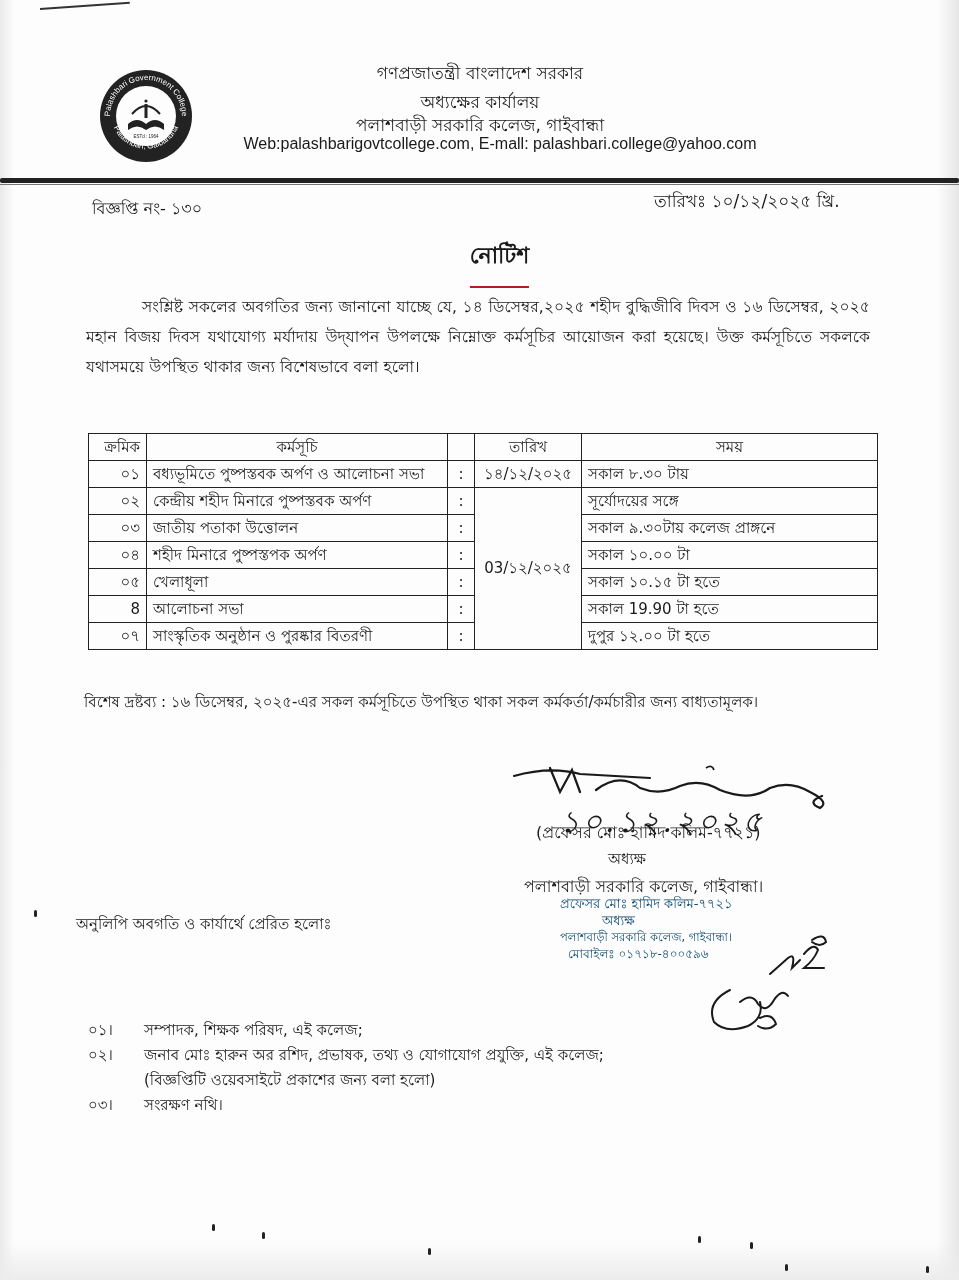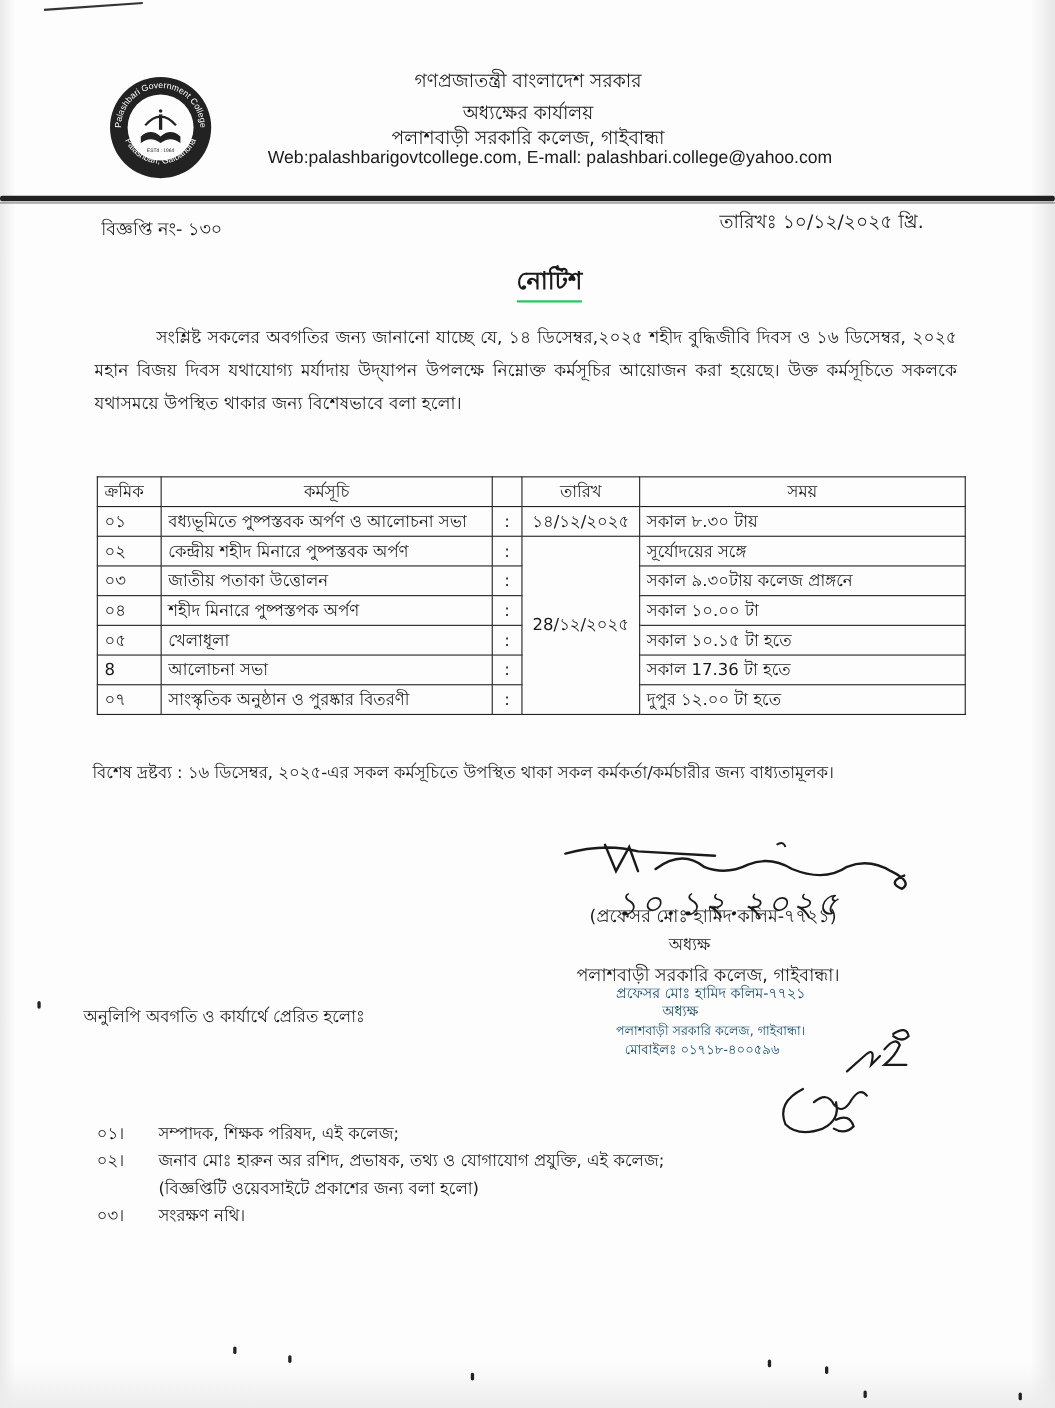--- a/index.html
+++ b/index.html
@@ -22,33 +22,33 @@
   .hdr-1 { top: 60px; font-size: 17px; left: 160px; width: 640px; }
   .hdr-2 { top: 89px; font-size: 17px; left: 160px; width: 640px; }
   .hdr-3 { top: 112px; font-size: 17px; left: 160px; width: 640px; }
   .hdr-web { top: 135px; font-size: 16px; left: 160px; width: 680px; font-family: "Liberation Sans", sans-serif; }
   .rule { left: 0; top: 178px; width: 959px; height: 5px; background: #222; border-radius: 2px; }
   .rule2 { left: 0; top: 184px; width: 959px; height: 1px; background: #777; }
 
   .notice-no { left: 92px; top: 196px; font-size: 16px; }
   .notice-date { left: 654px; top: 188px; font-size: 17px; }
   .title { left: 0; width: 959px; top: 238px; text-align: center; font-size: 22px; font-weight: bold; }
-  .title span { border-bottom: 2px solid #22c55e; padding-bottom: 4px; margin-left: 40px; }
+  .title span { border-bottom: 2px solid #b91c1c; padding-bottom: 18px; margin-left: 40px; }
 
   .para { left: 86px; top: 292px; width: 784px; font-size: 15.5px; line-height: 30px; text-align: justify; text-indent: 56px; letter-spacing: 0.1px; }
 
   
   table.sched {
     position: absolute; left: 88px; top: 433px; width: 790px;
     border-collapse: collapse; font-size: 15px;
   }
   table.sched td, table.sched th {
     border: 1.5px solid #222; height: 26px; padding: 0 6px; font-weight: normal;
   }
-  .c-sl { width: 45px; text-align: left; }
+  .c-sl { width: 45px; text-align: right; }
   .c-prog { width: 288px; text-align: left; }
   .c-colon { width: 14px; text-align: center; }
   .c-date { width: 94px; text-align: center; }
   .c-time { text-align: left; }
   th.c-time { text-align: center; }
 
   .special { left: 84px; top: 690px; font-size: 15px; }
 
   
   .sig { left: 510px; top: 762px; width: 330px; height: 60px; }
@@ -124,21 +124,21 @@
       <td class="c-sl">০১</td>
       <td class="c-prog">বধ্যভূমিতে পুষ্পস্তবক অর্পণ ও আলোচনা সভা</td>
       <td class="c-colon">:</td>
       <td class="c-date">১৪/১২/২০২৫</td>
       <td class="c-time">সকাল ৮.৩০ টায়</td>
     </tr>
     <tr>
       <td class="c-sl">০২</td>
       <td class="c-prog">কেন্দ্রীয় শহীদ মিনারে পুষ্পস্তবক অর্পণ</td>
       <td class="c-colon">:</td>
-      <td class="c-date" rowspan="6">28/১২/২০২৫</td>
+      <td class="c-date" rowspan="6">03/১২/২০২৫</td>
       <td class="c-time">সূর্যোদয়ের সঙ্গে</td>
     </tr>
     <tr>
       <td class="c-sl">০৩</td>
       <td class="c-prog">জাতীয় পতাকা উত্তোলন</td>
       <td class="c-colon">:</td>
       <td class="c-time">সকাল ৯.৩০টায় কলেজ প্রাঙ্গনে</td>
     </tr>
     <tr>
       <td class="c-sl">০৪</td>
@@ -149,21 +149,21 @@
     <tr>
       <td class="c-sl">০৫</td>
       <td class="c-prog">খেলাধূলা</td>
       <td class="c-colon">:</td>
       <td class="c-time">সকাল ১০.১৫ টা হতে</td>
     </tr>
     <tr>
       <td class="c-sl">8</td>
       <td class="c-prog">আলোচনা সভা</td>
       <td class="c-colon">:</td>
-      <td class="c-time">সকাল 17.36 টা হতে</td>
+      <td class="c-time">সকাল 19.90 টা হতে</td>
     </tr>
     <tr>
       <td class="c-sl">০৭</td>
       <td class="c-prog">সাংস্কৃতিক অনুষ্ঠান ও পুরষ্কার বিতরণী</td>
       <td class="c-colon">:</td>
       <td class="c-time">দুপুর ১২.০০ টা হতে</td>
     </tr>
   </tbody>
 </table>
 

